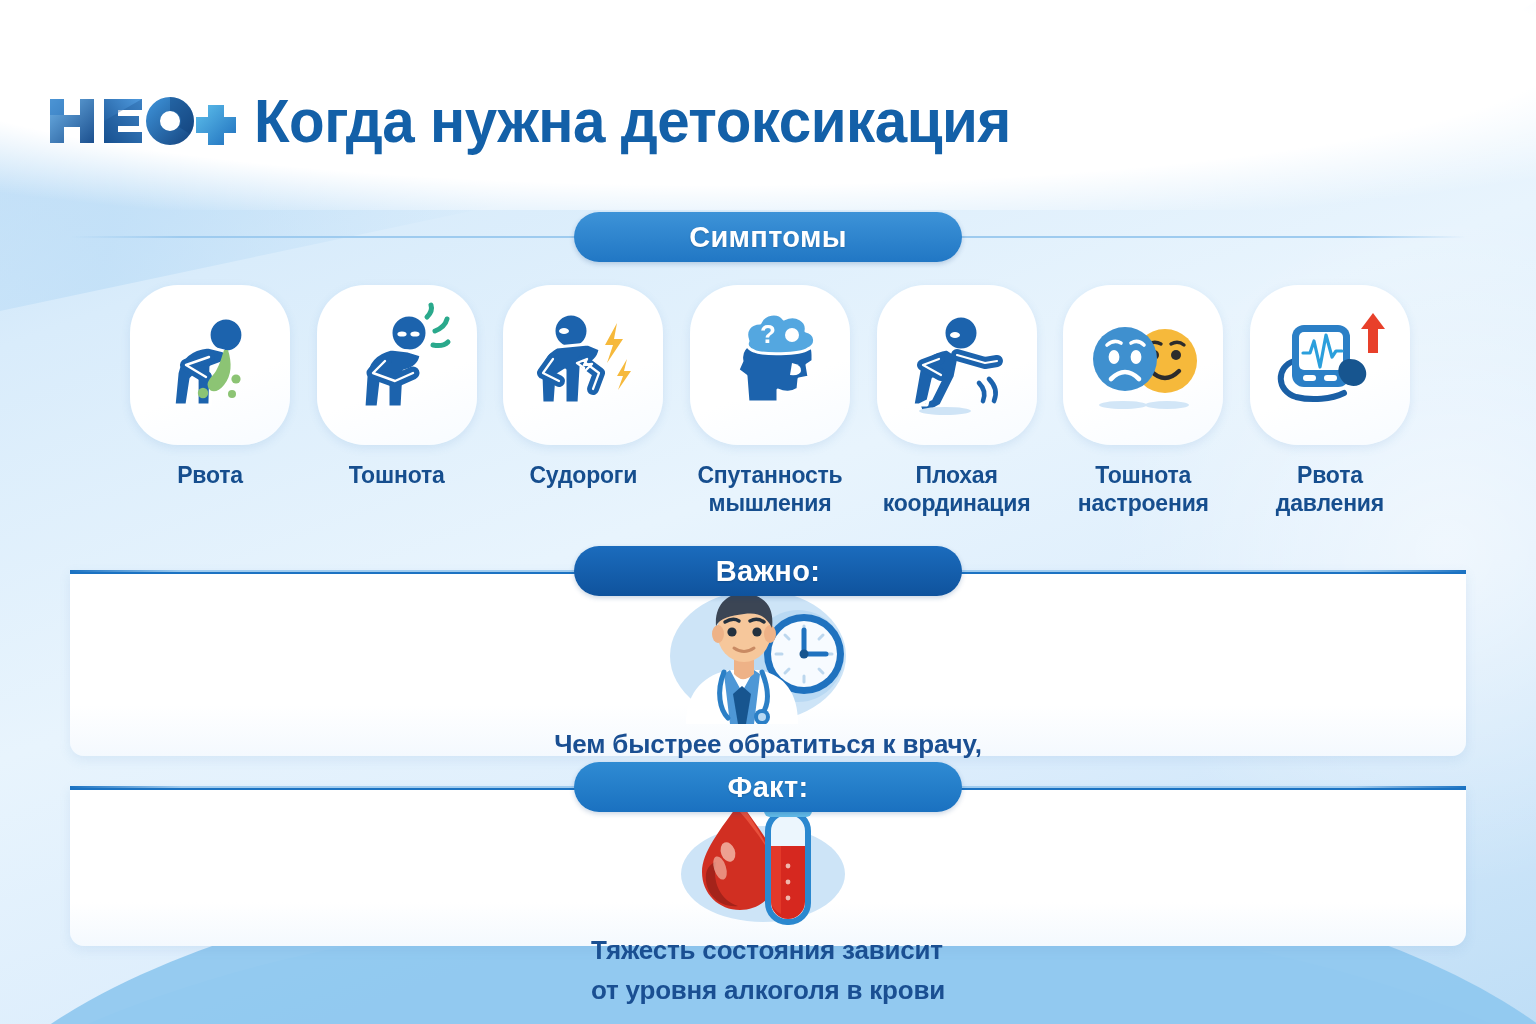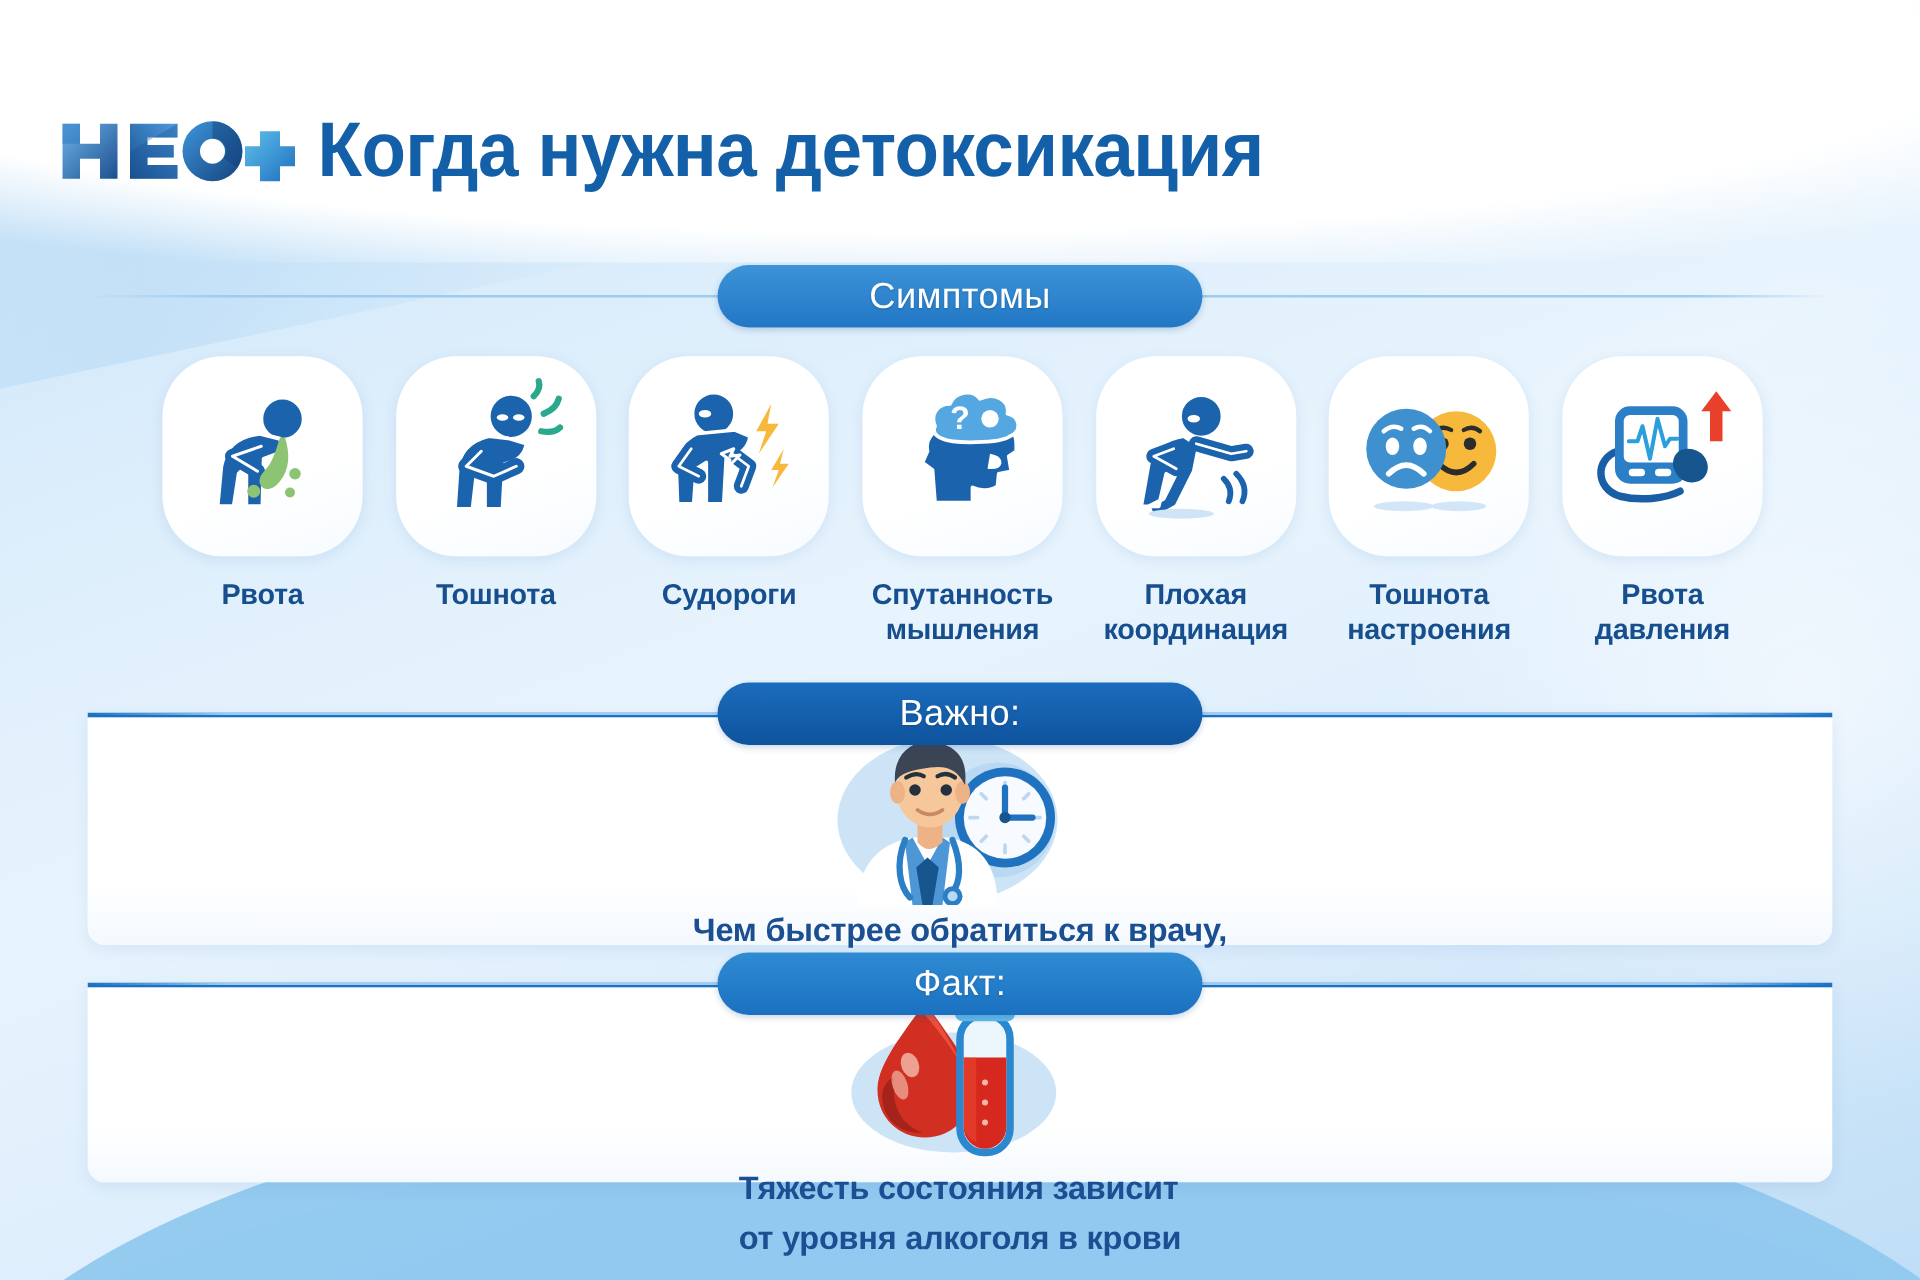--- a/index.html
+++ b/index.html
@@ -70,21 +70,21 @@
   
   .section-head{position:absolute;left:70px;width:1396px;height:50px;}
   .section-head .rule{
     position:absolute;left:0;top:24px;width:100%;height:2px;
     background:linear-gradient(90deg,rgba(141,192,234,0) 0%,#9ecbef 8%,#9ecbef 92%,rgba(141,192,234,0) 100%);
   }
   .pill{
     position:absolute;top:0;left:50%;transform:translateX(-50%);
     height:50px;min-width:300px;padding:0 44px;border-radius:26px;
     display:flex;align-items:center;justify-content:center;
-    color:#fff;font-size:29px;font-weight:400;letter-spacing:.3px;
+    color:#fff;font-size:29px;font-weight:700;letter-spacing:.3px;
     box-shadow:0 2px 5px rgba(20,70,130,.22);
     text-shadow:0 1px 2px rgba(0,0,0,.18);
     font-family:"Liberation Sans","DejaVu Sans",sans-serif;
   }
   .pill.sym{background:linear-gradient(180deg,#3d93d8 0%,#2177c4 100%);}
   .pill.imp{background:linear-gradient(180deg,#1b6cbd 0%,#0f539d 100%);}
   .pill.fact{background:linear-gradient(180deg,#2f8bd3 0%,#1a71c0 100%);}
 
   
   .symptoms{

